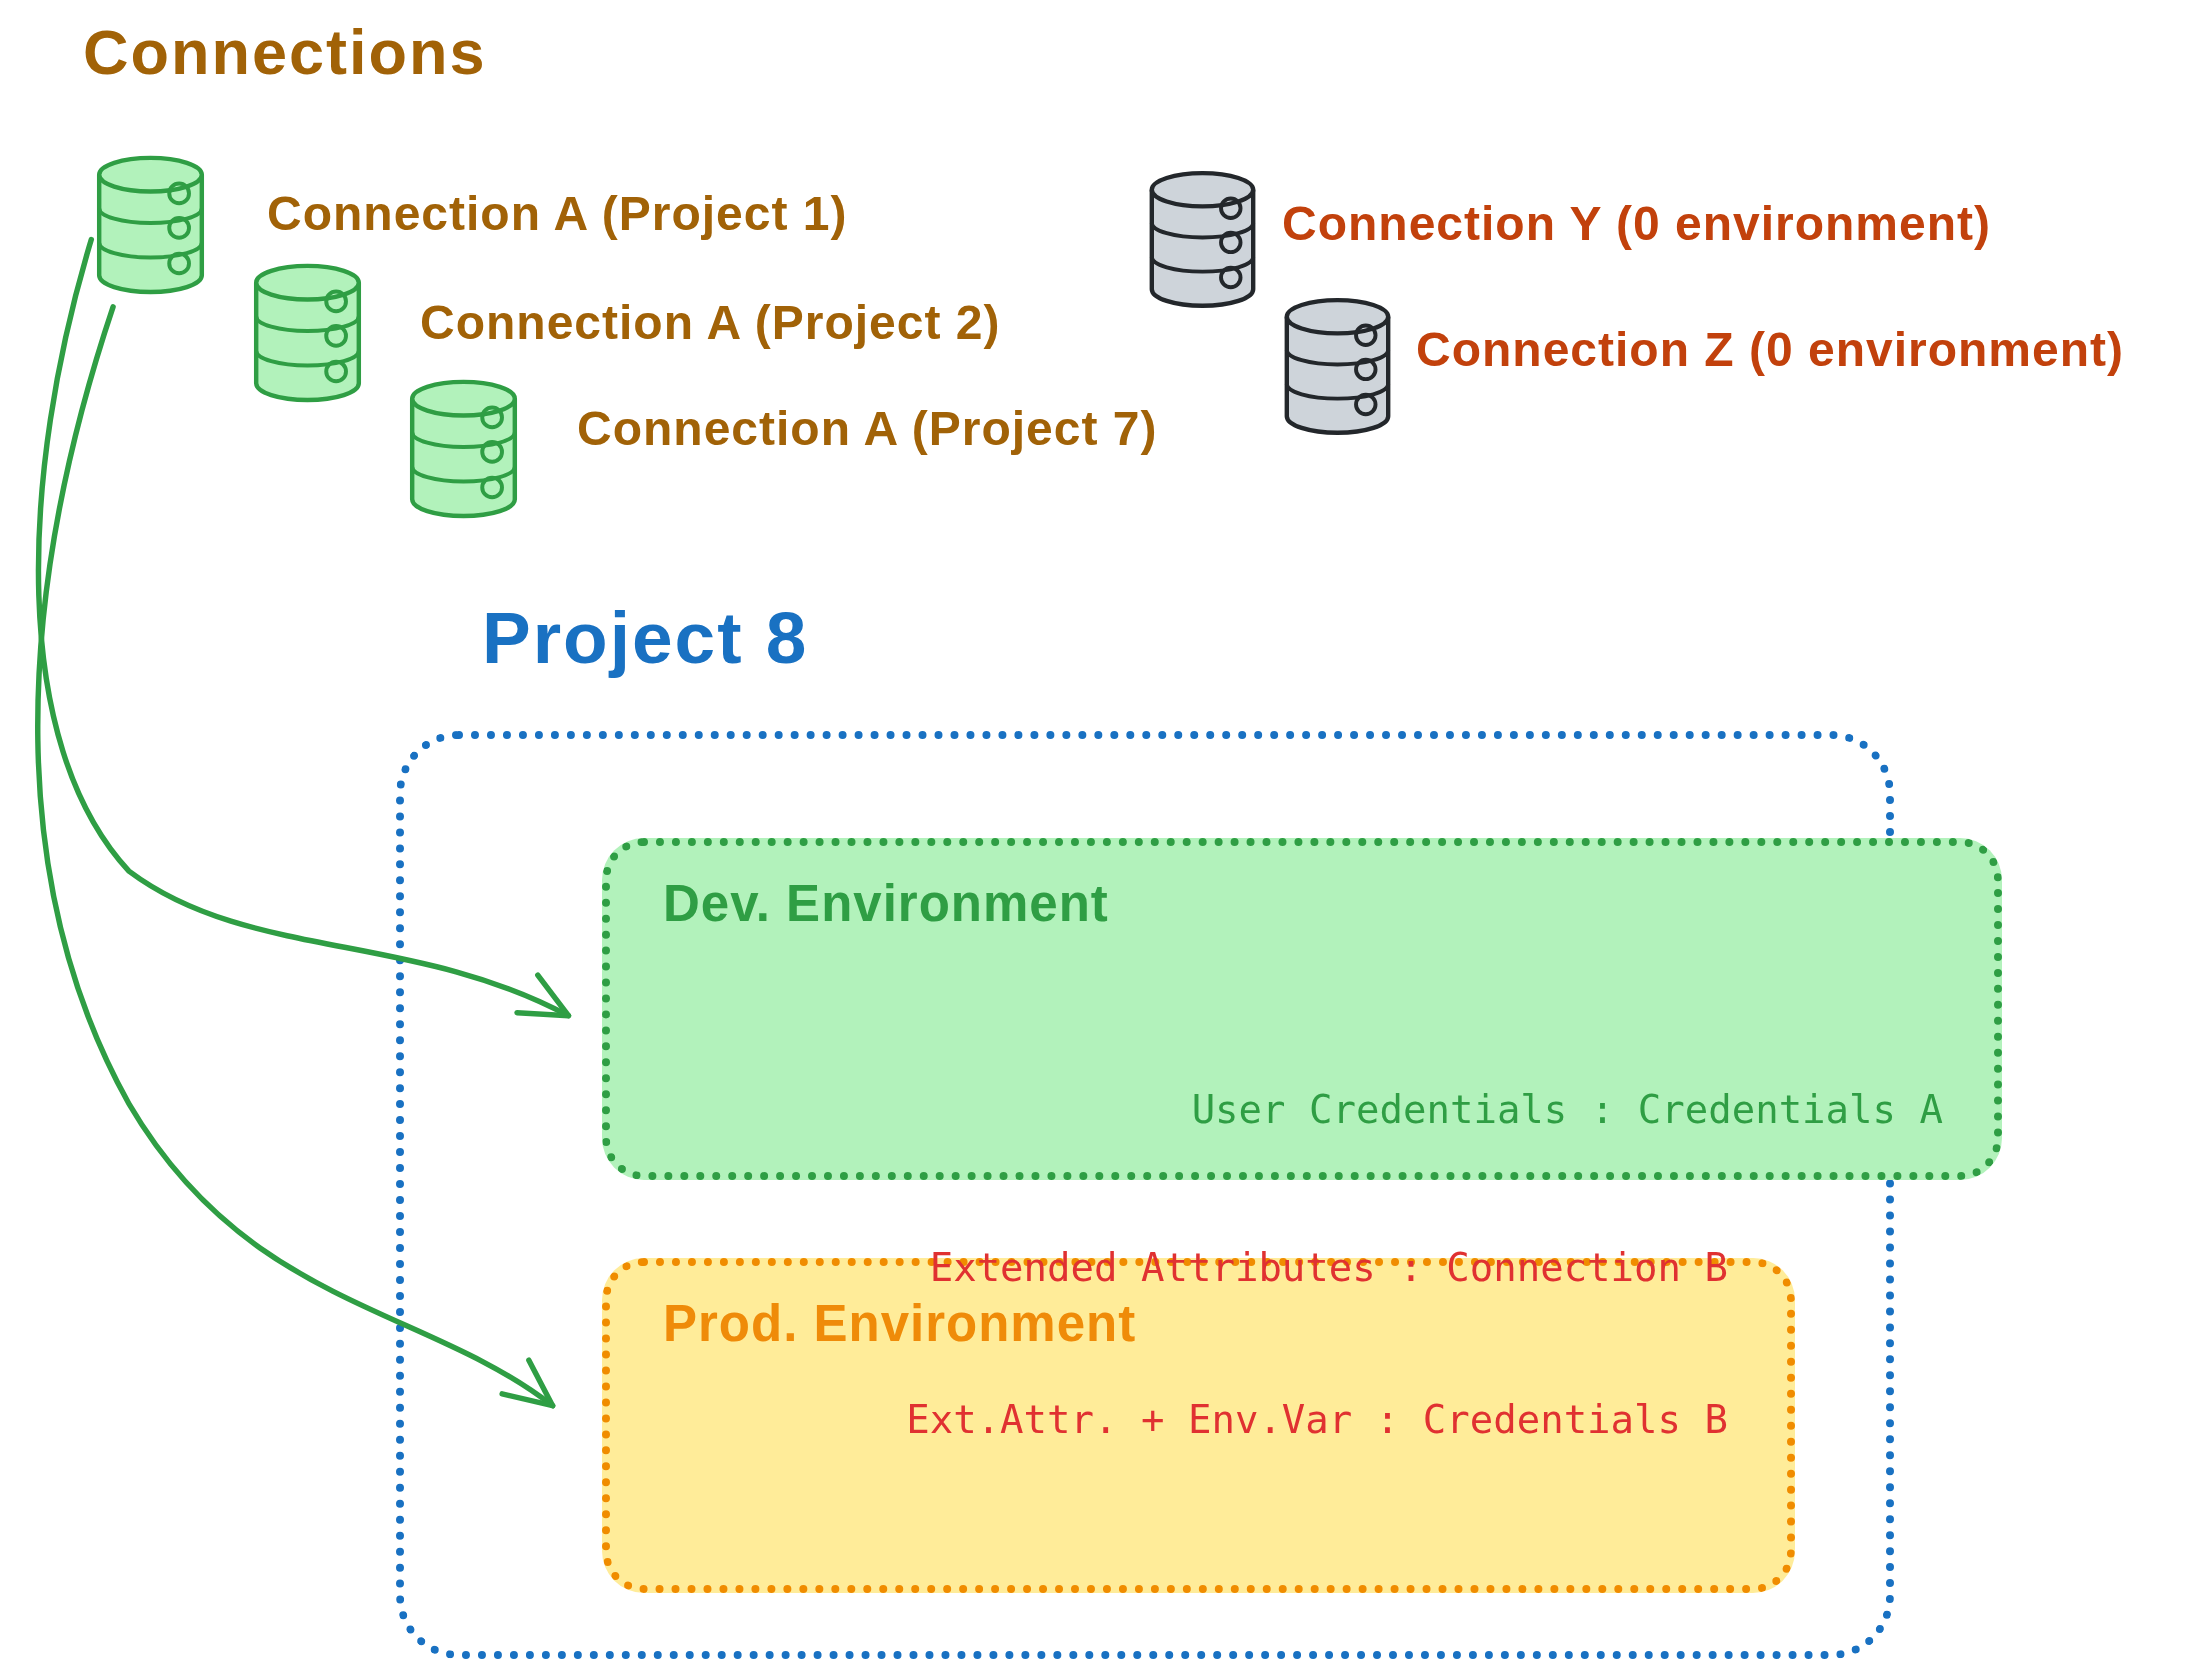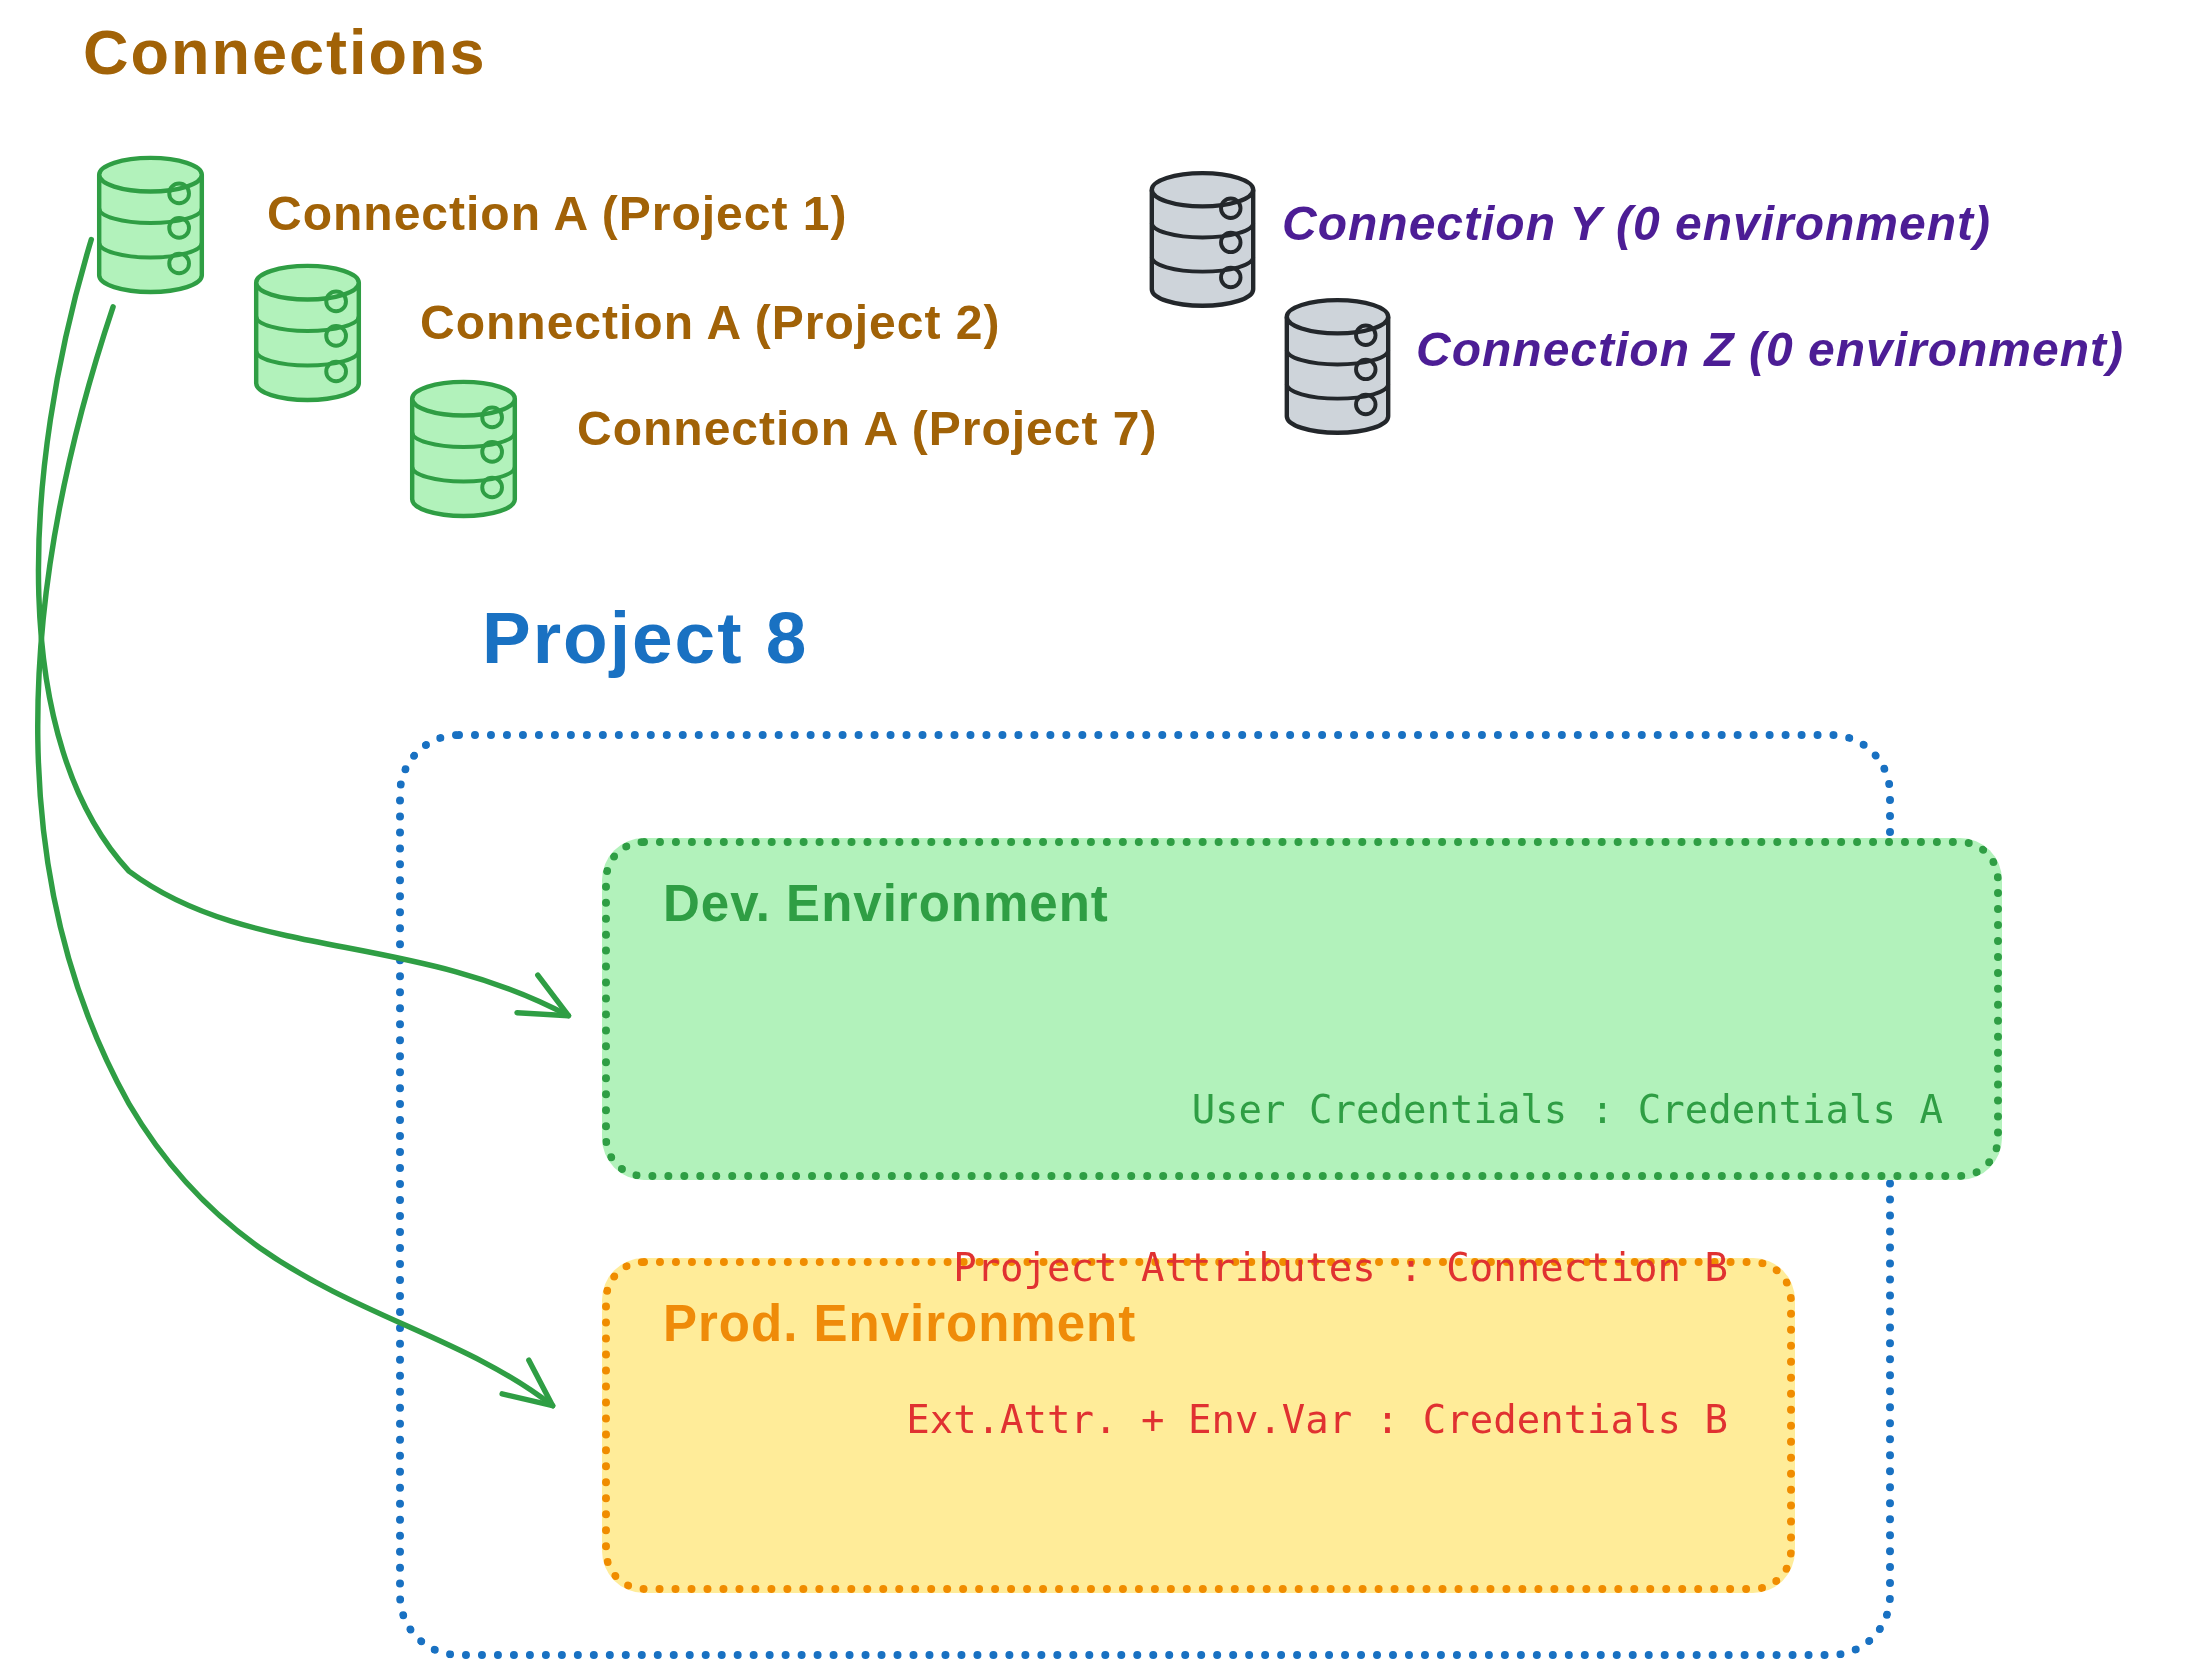--- a/index.html
+++ b/index.html
@@ -12,21 +12,21 @@
   .abs { position: absolute; }
 
   
   .h-title {
     font-size: 63px; font-weight: 700; letter-spacing: 2px; color: #a16207;
   }
   .db-label {
     font-size: 48px; font-weight: 700; letter-spacing: 1px; white-space: nowrap;
   }
   .db-label.green { color: #a16207; margin-left: 32px; }
-  .db-label.dark  { color: #4c1d95; font-style: italic; }
+  .db-label.dark  { color: #c2410c; }
 
   .project-title {
     font-size: 73px; font-weight: 700; letter-spacing: 2px; color: #1971c2;
   }
 
   
   .db-icon { display: block; }
   .db-green { color: #2f9e44; --fill: #b2f2bb; }
   .db-gray  { color: #23272b; --fill: #ced4da; }
 
@@ -112,21 +112,21 @@
 <div class="abs project-box">
 
   <div class="abs env-box dev" style="left:198px; top:99px;">
     <div class="env-title">Dev. Environment</div>
     <div class="mono-line">User Credentials : Credentials A</div>
   </div>
 
   <div class="abs env-box prod" style="left:198px; top:519px;">
     <div class="env-title">Prod. Environment</div>
     <div class="mono-block">
-      <div>Project Attributes : Connection B</div>
+      <div>Extended Attributes : Connection B</div>
       <div>Ext.Attr. + Env.Var : Credentials B</div>
     </div>
   </div>
 
 </div>
 
 <svg class="abs arrows" width="2212" height="1674" viewBox="0 0 2234 1691">
   <g fill="none" stroke="#2f9e44" stroke-width="5.5" stroke-linecap="round" stroke-linejoin="round">
 
     <path d="M 92 242 C 20 480, 10 750, 130 880 C 250 970, 415 941, 574 1026"></path>

